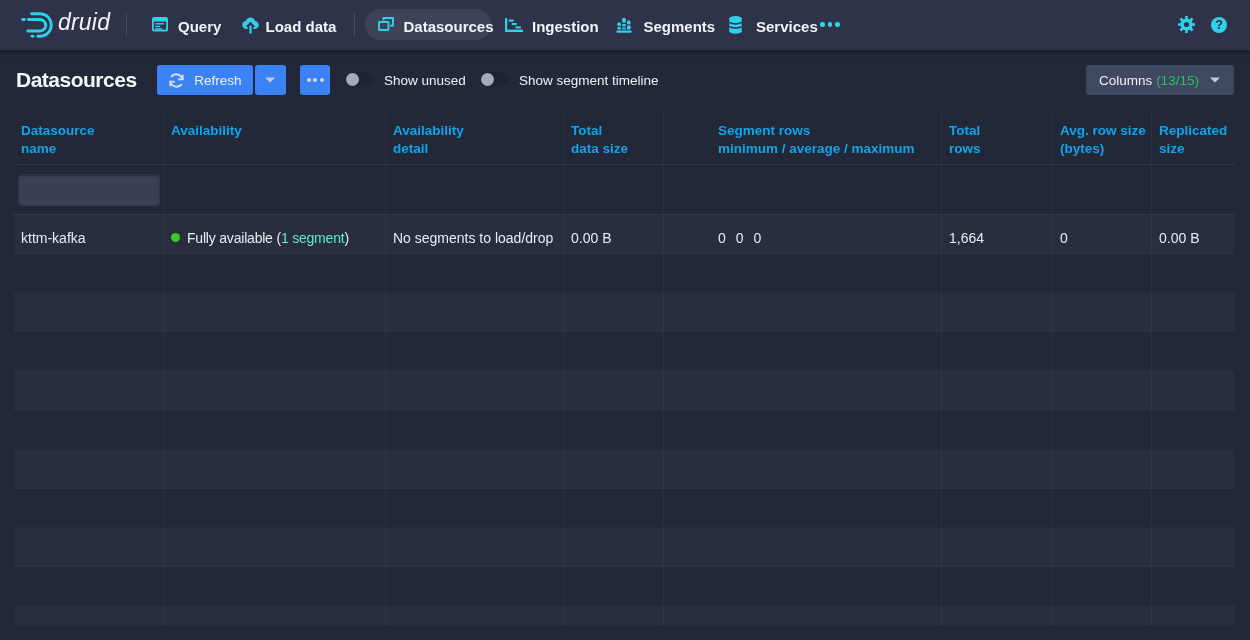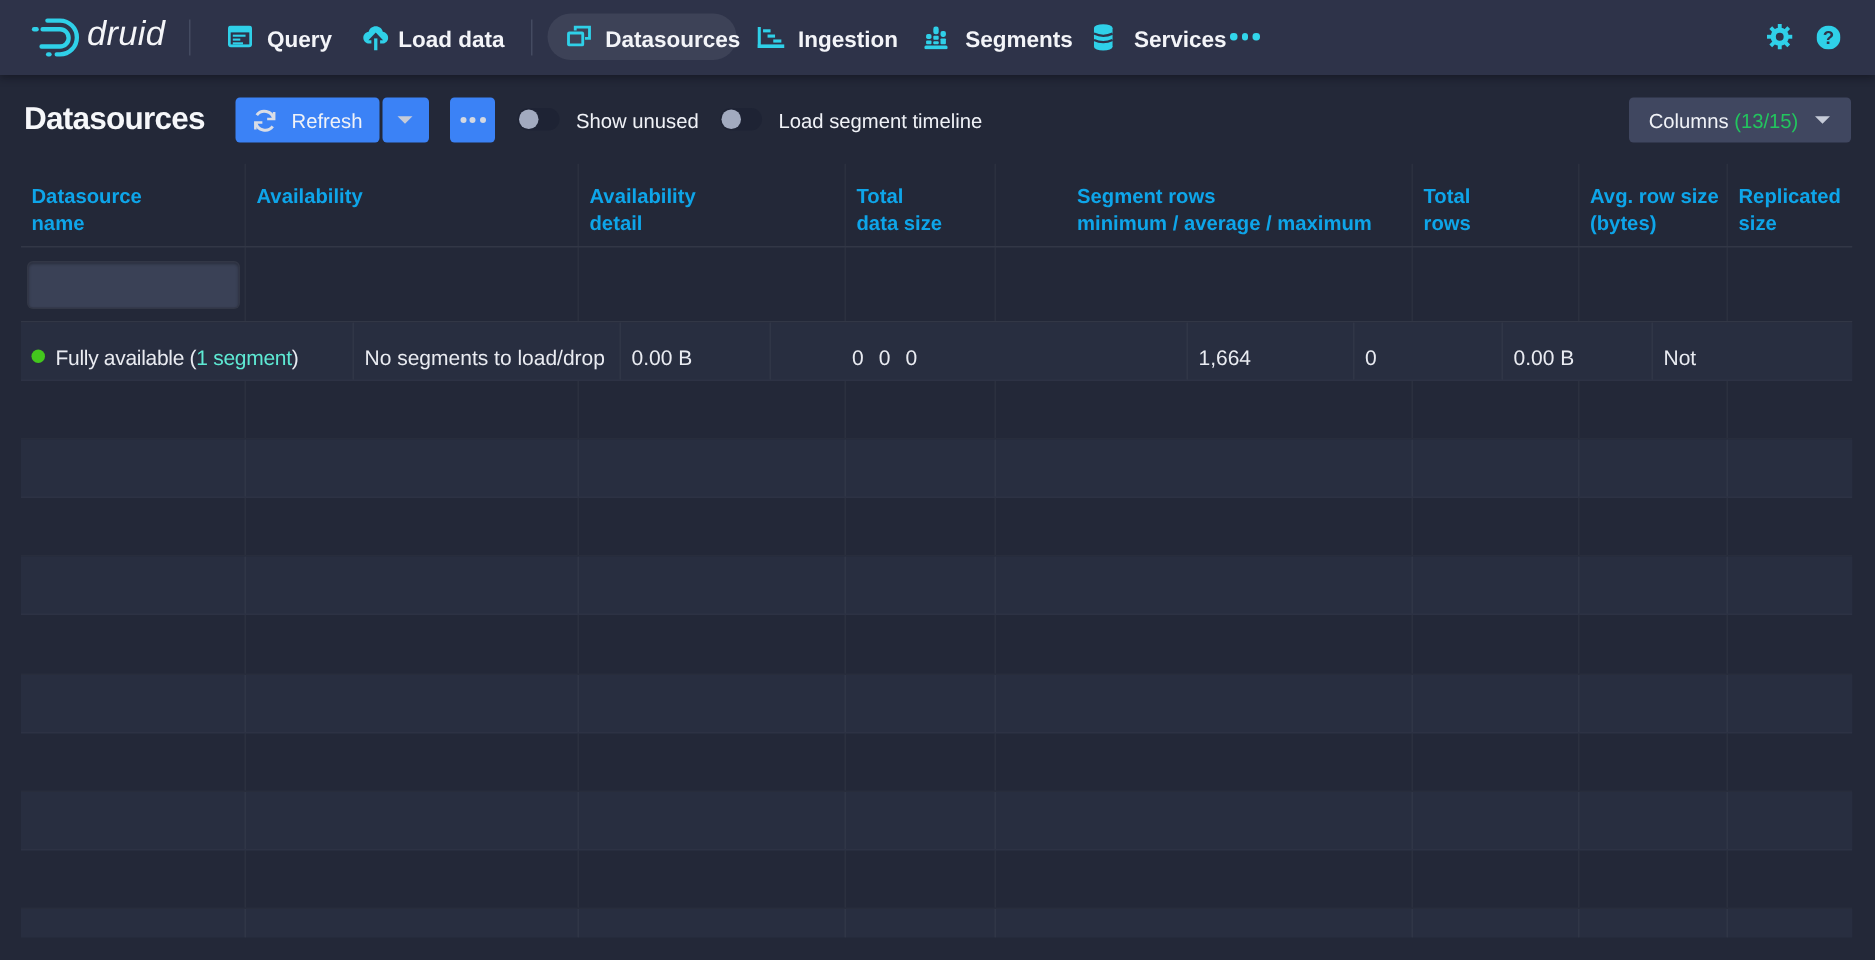--- a/index.html
+++ b/index.html
@@ -186,21 +186,21 @@
     <i style="width:4px;height:4px;border-radius:50%;background:#d4d8e2"></i>
   </div>
 </div>
 <div class="toggle" style="left:345px">
     <i></i>
   </div>
 <div class="tlabel" style="left:384px">Show unused</div>
 <div class="toggle" style="left:480px">
     <i></i>
   </div>
-<div class="tlabel" style="left:519px">Load segment timeline</div>
+<div class="tlabel" style="left:519px">Show segment timeline</div>
 <div class="btn" style="left:1086px; width:148px; background:#404760;">
   <span>Columns</span>
     <span style="color:#22c55e">&nbsp;(13/15)</span>
   <svg width="12" height="8" viewBox="0 0 12 8" style="margin-left:10px">
       <path d="M1 1.5 L6 6.5 L11 1.5 Z" fill="#c6cbd8"></path>
     </svg>
 </div>
 
 <div class="table">
   <div class="thead">
@@ -219,20 +219,21 @@
     <div class="tf c2"></div>
     <div class="tf c3"></div>
     <div class="tf c4"></div>
     <div class="tf c5"></div>
     <div class="tf c6"></div>
     <div class="tf c7"></div>
     <div class="tf c8"></div>
     <div class="tf c9"></div>
   </div>
   <div class="trow odd">
+    <div class="td c1">kttm-kafka</div>
     <div class="td c2" style="letter-spacing:-0.2px"><span class="dot"></span>Fully available (<span class="link">1 segment</span>)</div>
     <div class="td c3">No segments to load/drop</div>
     <div class="td c4">0.00 B</div>
     <div class="td c5">
         <span>0</span>
         <span style="margin-left:10px">0</span>
         <span style="margin-left:10px">0</span>
       </div>
     <div class="td c6">1,664</div>
     <div class="td c7">0</div>

